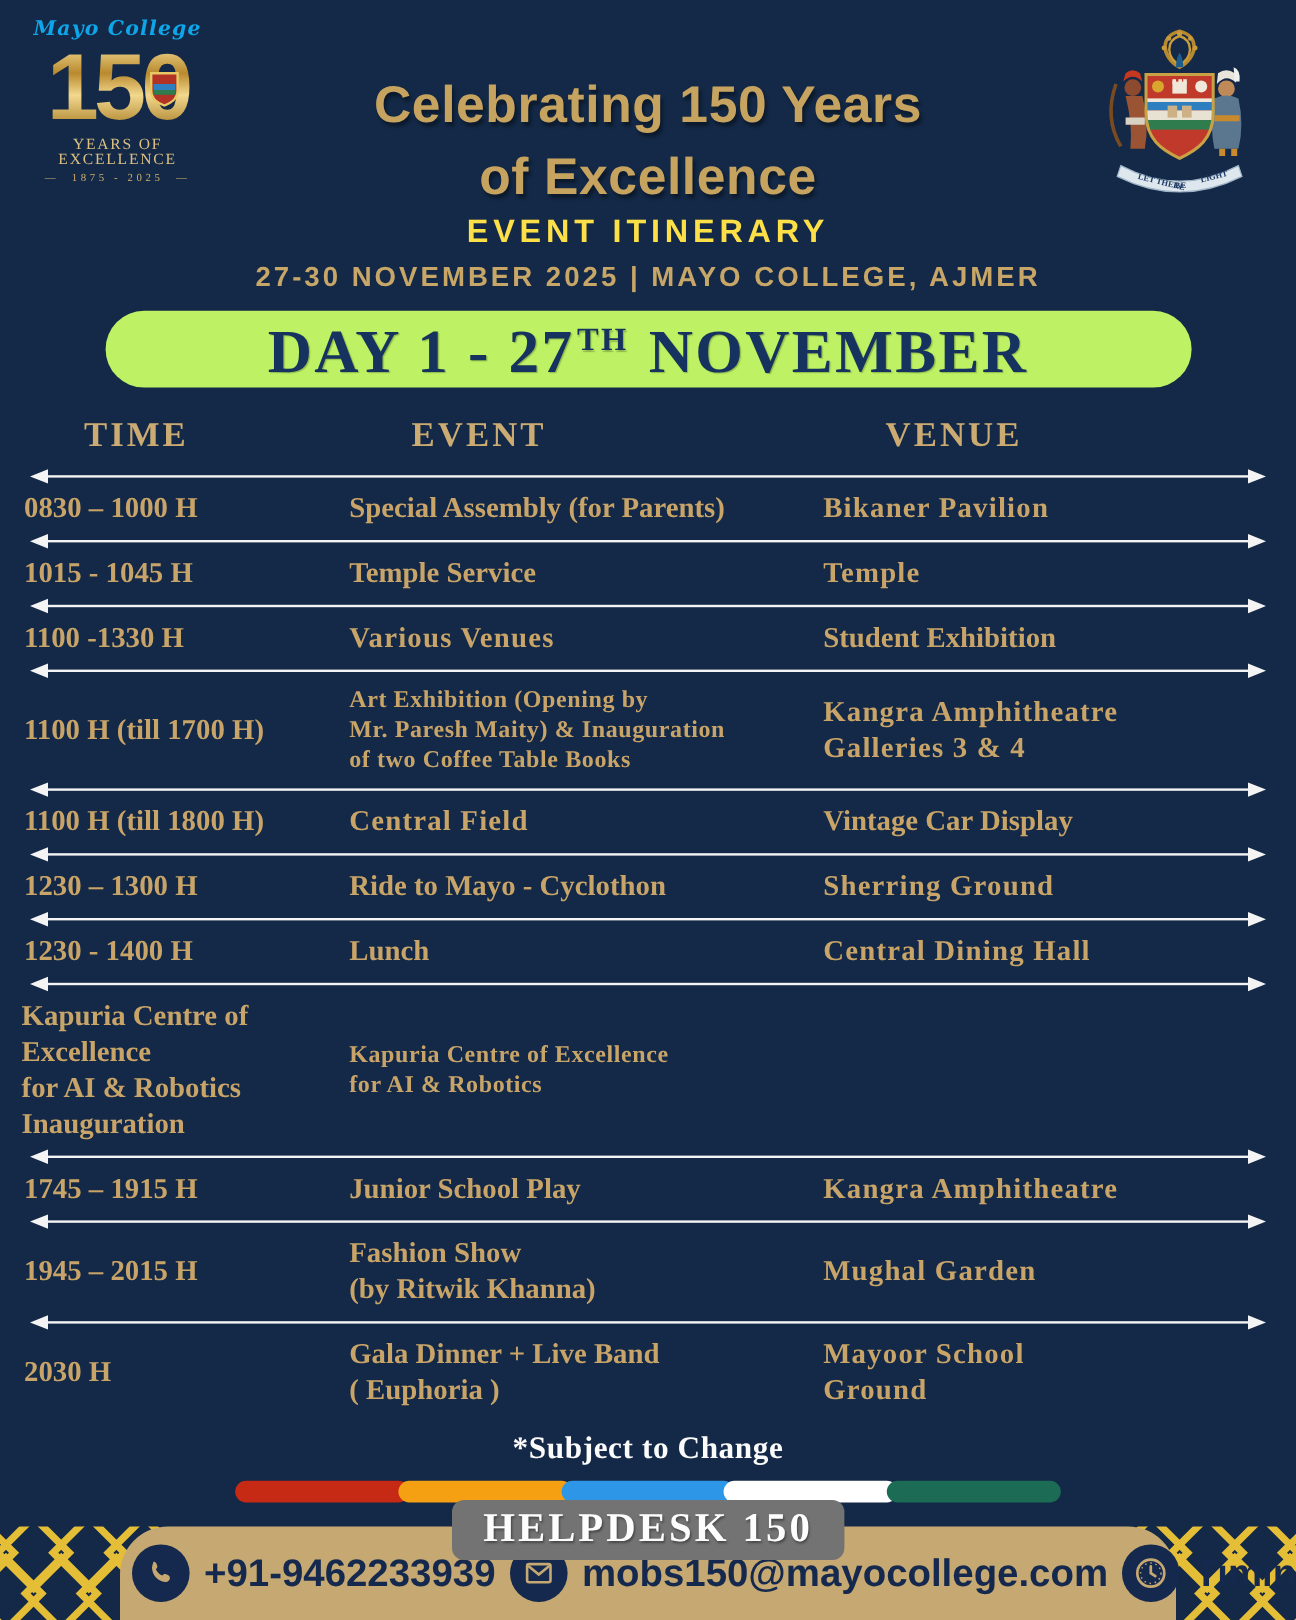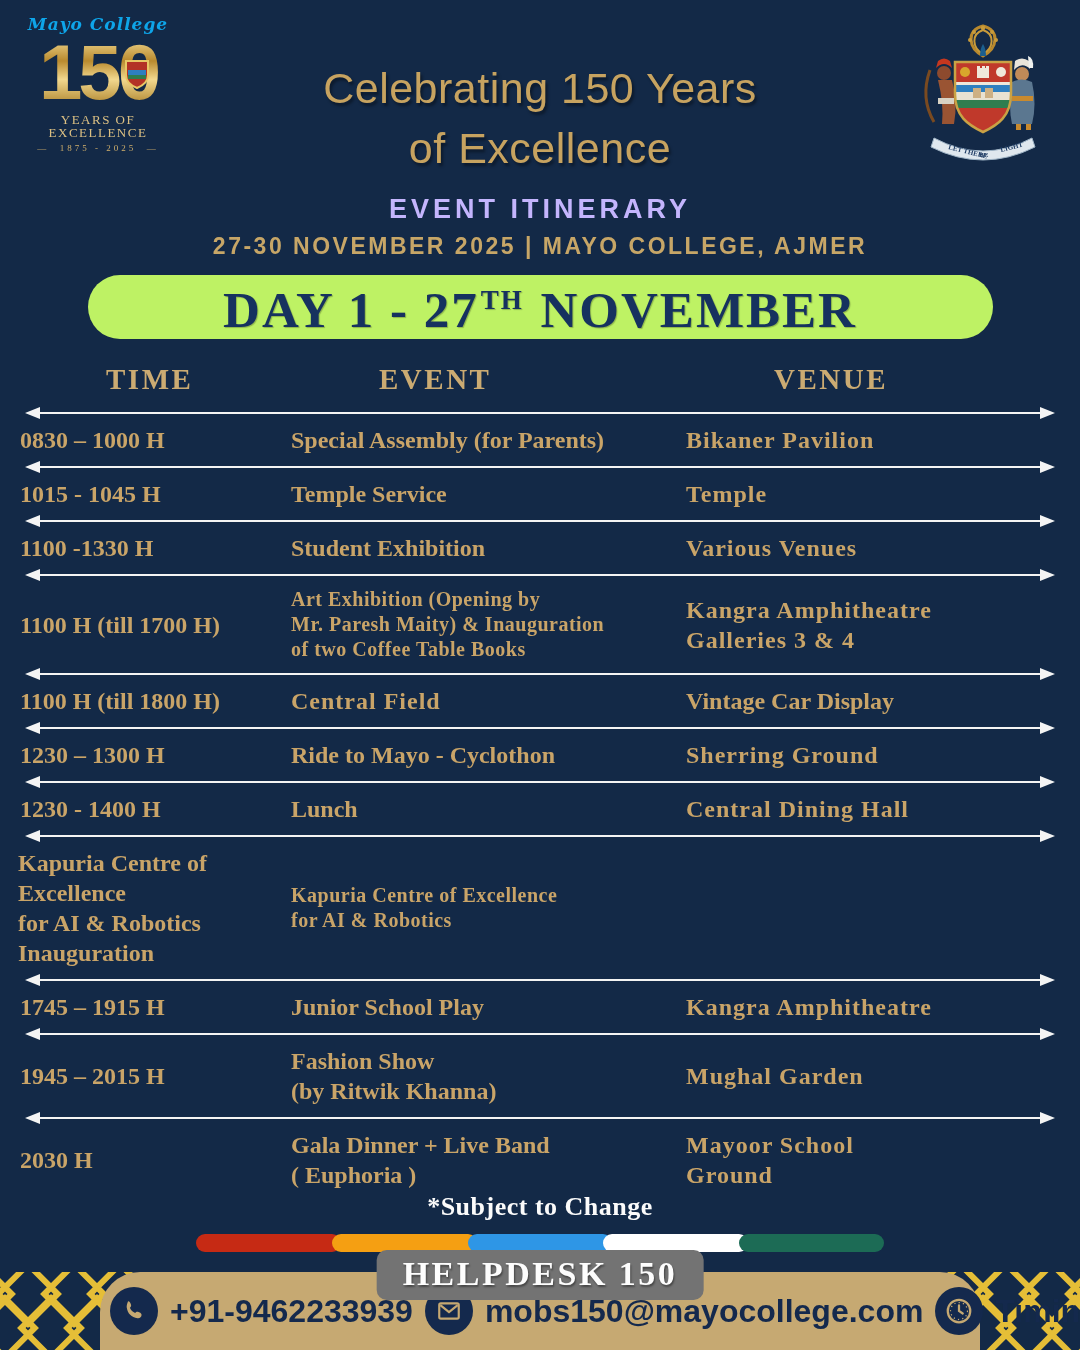--- a/index.html
+++ b/index.html
@@ -14,35 +14,35 @@
     font-size:17px;color:#0ea5e9;letter-spacing:1px;}
   .logo-number{font-family:"Liberation Sans",sans-serif;font-weight:bold;font-size:78px;
     letter-spacing:-4px;line-height:.95;margin-top:2px;
     background:linear-gradient(180deg,#f6e09a 0%,#b98a2e 35%,#f2d88e 60%,#a57a22 100%);
     -webkit-background-clip:text;background-clip:text;color:transparent;position:relative;}
   .logo-mini-crest{position:absolute;right:28px;top:24px;width:26px;height:30px;}
   .logo-years{font-size:13px;color:#dcc083;letter-spacing:1.5px;margin-top:4px;}
   .logo-range{font-size:9px;color:#cfae6b;letter-spacing:3px;margin-top:5px;}
   .crest{position:absolute;right:22px;top:18px;width:150px;height:150px;}
   .titles{padding-top:58px;text-align:center;font-family:"Liberation Sans",sans-serif;}
-  .title-line{font-size:43px;font-weight:normal;color:#c7a360;letter-spacing:.5px;
+  .title-line{font-size:43px;font-weight:bold;color:#c7a360;letter-spacing:.5px;
     line-height:1.4;text-shadow:2px 3px 3px rgba(0,0,0,.4);}
-  .subtitle{margin-top:16px;font-size:27px;font-weight:bold;color:#c4b5fd;letter-spacing:4px;}
+  .subtitle{font-size:27px;font-weight:bold;color:#fde047;letter-spacing:4px;}
   .dateline{margin-top:8px;font-size:23px;font-weight:bold;color:#c7a667;letter-spacing:2.5px;}
   
   .banner{width:905px;height:64px;margin:15px auto 0;background:#bef264;border-radius:42px;
     display:flex;align-items:flex-end;justify-content:center;
     color:#16325f;font-weight:bold;font-size:51px;letter-spacing:2px;
     text-shadow:1px 1px 1px rgba(0,0,0,.25);}
   .banner sup{font-size:27px;vertical-align:super;line-height:0;margin:0 2px;}
   
   .table{width:1044px;margin:24px auto 0;}
   .thead,.row{display:grid;grid-template-columns:273px 395px 1fr;padding-left:52px;}
   .thead{margin-bottom:16px;}
-  .th{font-size:29px;font-weight:bold;color:#cbab72;letter-spacing:2.5px;margin-left:36px;}
+  .th{font-size:29px;font-weight:bold;color:#cbab72;letter-spacing:2.5px;}
   .sep{position:relative;height:2px;background:#f4f4f4;margin:0 16px;}
   .sep::before{content:"";position:absolute;left:-15px;top:-5px;width:0;height:0;
     border:6px solid transparent;border-right:15px solid #f4f4f4;}
   .sep::after{content:"";position:absolute;right:-15px;top:-5px;width:0;height:0;
     border:6px solid transparent;border-left:15px solid #f4f4f4;}
   .row{padding:11px 0;align-items:center;}
   .cell{font-size:24px;font-weight:bold;color:#c9a468;line-height:1.25;}
   .cell.time{padding-left:2px;}
   .cell.venue{letter-spacing:1px;}
   .cell.small{font-size:20px;letter-spacing:.5px;}
@@ -175,22 +175,22 @@
         </div>
         <div class="sep"></div>
         <div class="row">
           <div class="cell time">1015 - 1045 H</div>
           <div class="cell event">Temple Service</div>
           <div class="cell venue">Temple</div>
         </div>
         <div class="sep"></div>
         <div class="row">
           <div class="cell time">1100 -1330 H</div>
+          <div class="cell venue">Various Venues</div>
           <div class="cell event">Student Exhibition</div>
-          <div class="cell venue">Various Venues</div>
         </div>
         <div class="sep"></div>
         <div class="row">
           <div class="cell time">1100 H (till 1700 H)</div>
           <div class="cell event small">Art Exhibition (Opening by<br>Mr. Paresh Maity) &amp; Inauguration<br>of two Coffee Table Books</div>
           <div class="cell venue">Kangra Amphitheatre<br>Galleries 3 &amp; 4</div>
         </div>
         <div class="sep"></div>
         <div class="row">
           <div class="cell time">1100 H (till 1800 H)</div>

